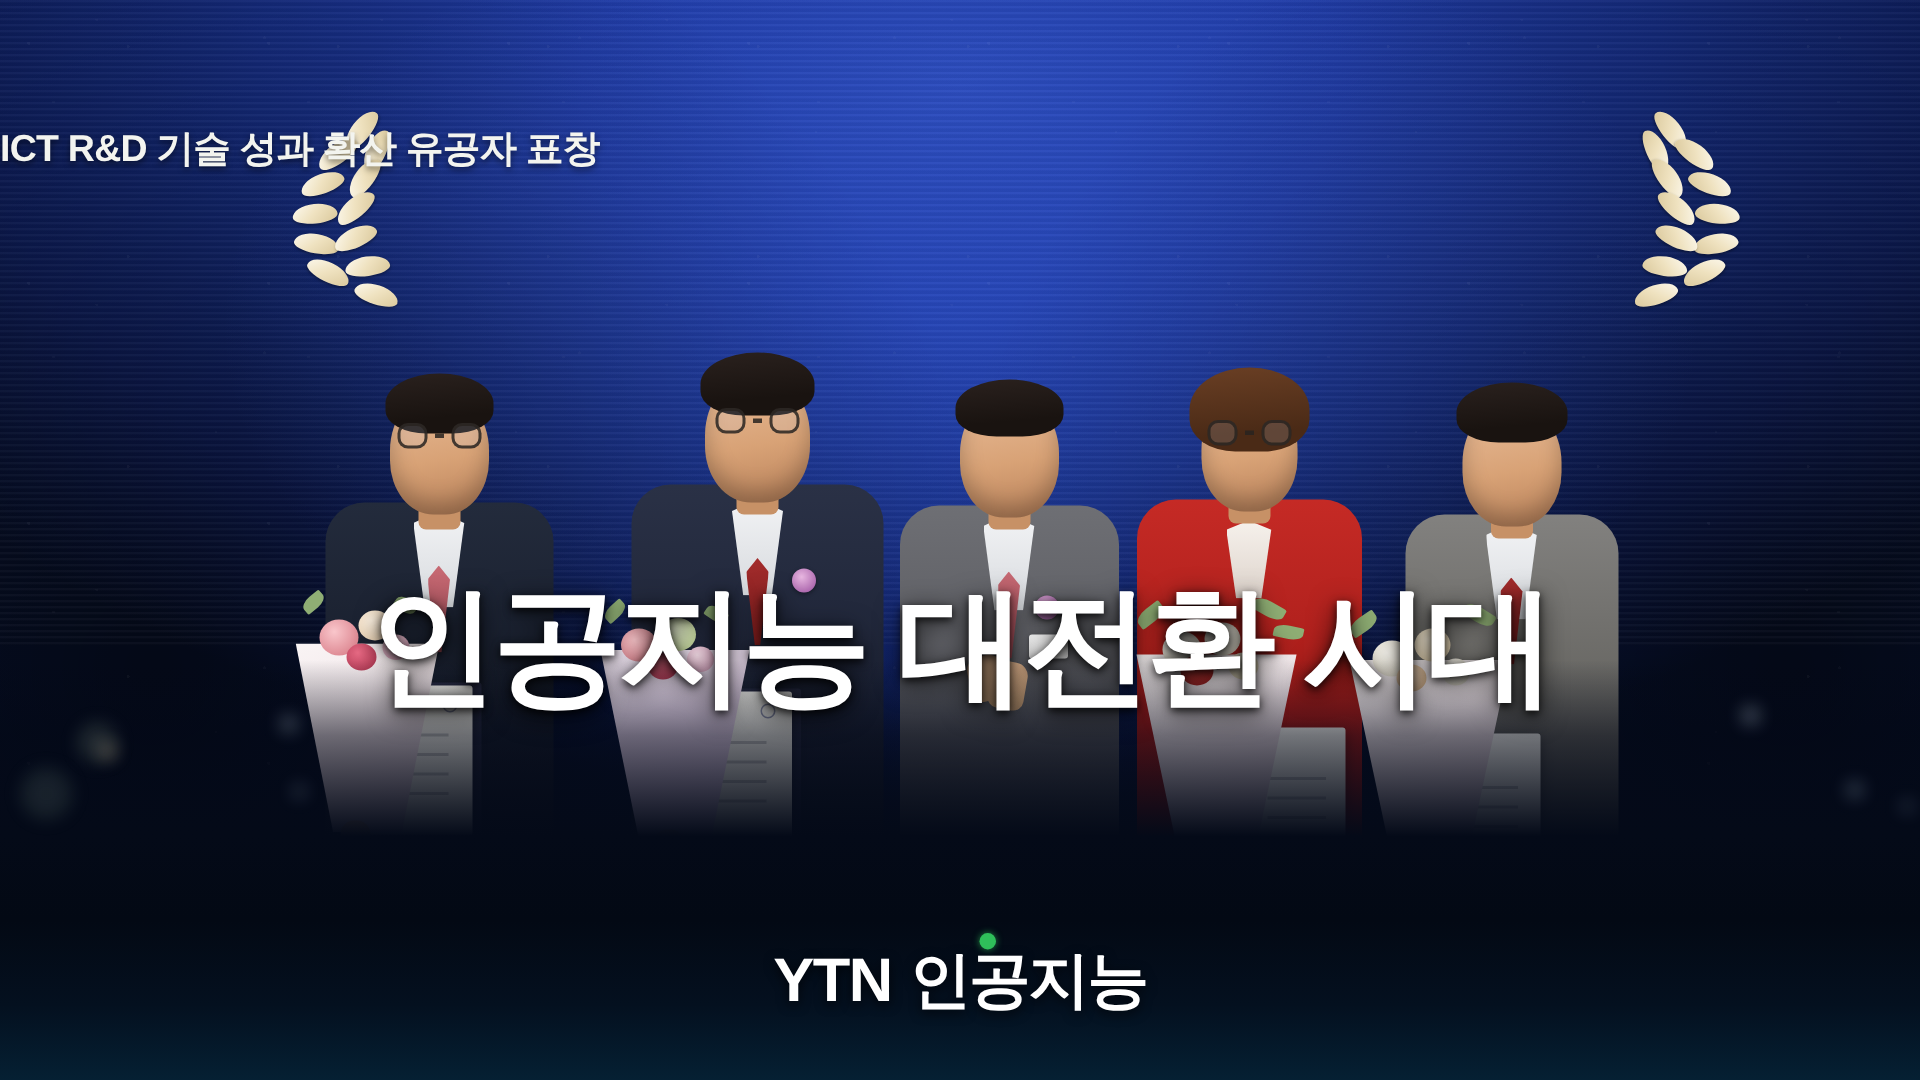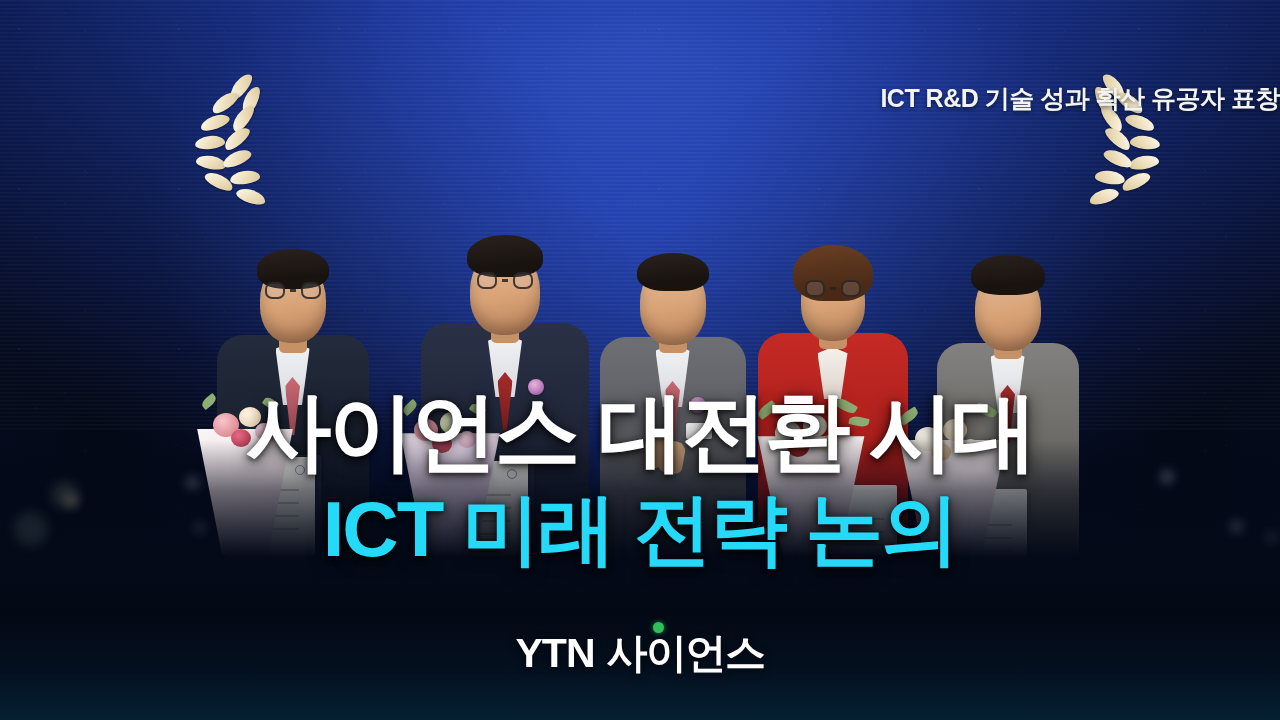--- a/index.html
+++ b/index.html
@@ -66,25 +66,24 @@
   .leaf {
     position:absolute; width:30px; height:13px;
     background:linear-gradient(135deg,#fdfaf0 0%,#efe2c0 48%,#d9c79a 100%);
     border-radius:50% 50% 50% 50%/60% 60% 40% 40%;
     box-shadow:0 1px 2px rgba(0,0,0,.35);
   }
 
   
   .banner-sub {
     position:absolute; top:82px; left:0; right:0;
-    text-align:right;
+    text-align:left;
     font-size:25px; font-weight:700; letter-spacing:-.5px;
     color:#f3f4ef;
     text-shadow:0 2px 4px rgba(0,0,0,.5);
-    padding-left:22px;
   }
   .banner-main {
     position:absolute; top:124px; left:0; right:0;
     text-align:center;
     font-size:51px; font-weight:700; letter-spacing:-2px;
     color:#f5f3e8;
     text-shadow:0 3px 7px rgba(0,0,0,.55), 0 1px 0 rgba(255,255,255,.2);
     white-space:nowrap;
   }
   .banner-main .gap { display:inline-block; width:16px; }
@@ -408,21 +407,20 @@
   <div class="bokeh" style="left:52px;  top:482px; width:26px; height:26px; background:rgba(180,200,170,.17);"></div>
   <div class="bokeh" style="left:14px;  top:512px; width:34px; height:34px; background:rgba(160,190,170,.13);"></div>
   <div class="bokeh" style="left:68px;  top:497px; width:8px;  height:8px;  background:rgba(240,210,160,.55);"></div>
   <div class="bokeh" style="left:188px; top:478px; width:9px;  height:9px;  background:rgba(220,235,255,.45);"></div>
   <div class="bokeh" style="left:196px; top:524px; width:7px;  height:7px;  background:rgba(210,230,255,.35);"></div>
   <div class="bokeh" style="left:1162px;top:472px; width:10px; height:10px; background:rgba(220,238,255,.45);"></div>
   <div class="bokeh" style="left:1232px;top:522px; width:9px;  height:9px;  background:rgba(205,228,255,.38);"></div>
   <div class="bokeh" style="left:1268px;top:534px; width:7px;  height:7px;  background:rgba(205,228,255,.3);"></div>
 
   <div class="headline">
-    <div class="hl-line1">사이언스 대전환 시대</div>
-    <div class="hl-line2" style="color:#25d9f8;">ICT 미래 전략 논의</div>
+    <div class="hl-line1">인공지능 대전환 시대</div>
   </div>
 
   <div class="logo">
-    <span class="ytn">YTN</span><span class="sci"><span class="greendot"></span><span>사이언스</span></span>
+    <span class="ytn">YTN</span><span class="sci"><span class="greendot"></span><span>인공지능</span></span>
   </div>
 
 </div>
 
 </body></html>

